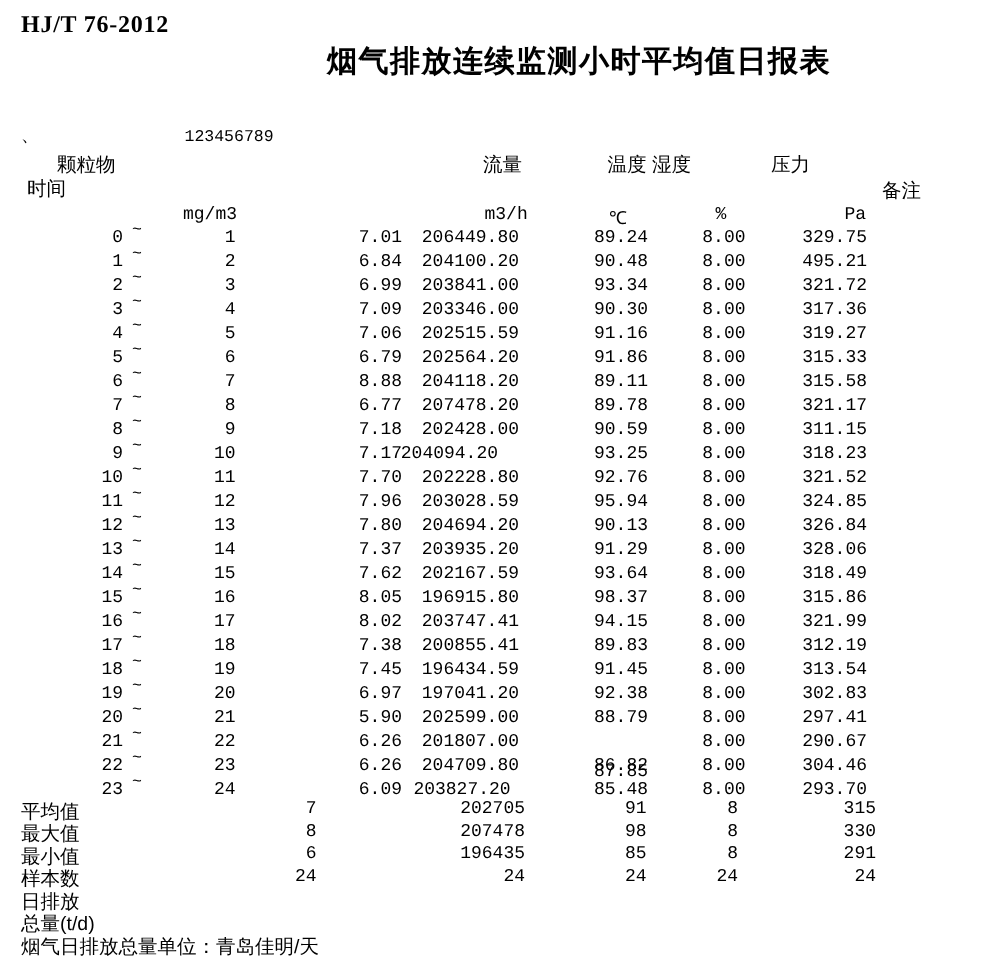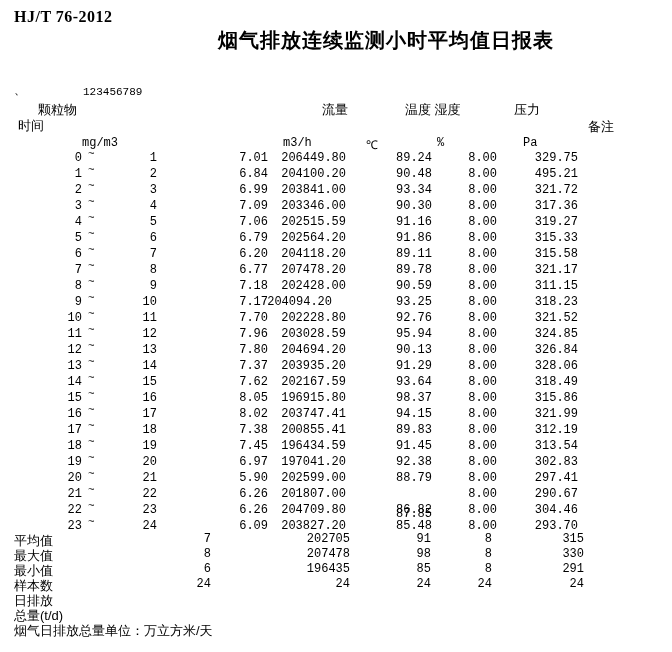--- a/index.html
+++ b/index.html
@@ -1,21 +1,21 @@
 <!DOCTYPE html>
 <html><head>
 <meta charset="utf-8">
 <style>
   html,body{margin:0;padding:0;}
   body{background:#e8e8e8;}
   #page{position:relative;width:672px;height:652px;background:#ffffff;color:#000000;overflow:hidden;
         font-family:"Liberation Sans",sans-serif;}
   .abs{position:absolute;white-space:nowrap;}
   .cjk{font-size:13px;font-family:"Liberation Sans",sans-serif;}
-  .num{font-family:"Liberation Mono",monospace;font-size:12px;}
+  .num{font-family:"Liberation Mono",monospace;font-size:12px;margin-left:40px;}
   .standard{left:14px;top:8px;font-family:"Liberation Serif",serif;font-weight:bold;font-size:16px;letter-spacing:0.5px;}
   .title{left:218px;top:27px;font-weight:bold;font-size:20px;letter-spacing:1px;}
   .plant{left:14px;top:54px;}
   .mark{left:14px;top:82px;font-size:12px;}
   .serial{left:83px;top:86px;font-size:11px;}
   .date{left:503px;top:84px;}
   .hdr-particulate{left:38px;top:101px;}
   .hdr-time{left:18px;top:117px;}
   .hdr-flow{left:322px;top:101px;}
   .hdr-temphum{left:405px;top:101px;}
@@ -113,21 +113,21 @@
         <span class="cell" style="left: 205px; width: 63px;">6.79</span>
         <span class="cell" style="left: 270px; width: 76px;">202564.20</span>
         <span class="cell" style="left: 375px; width: 57px;">91.86</span>
         <span class="cell" style="left: 445px; width: 52px;">8.00</span>
         <span class="cell" style="left: 515px; width: 63px;">315.33</span>
       </div>
       <div class="row" style="top: 247px;">
         <span class="cell" style="left: 30px; width: 52px;">6</span>
         <span class="tilde">~</span>
         <span class="cell" style="left: 105px; width: 52px;">7</span>
-        <span class="cell" style="left: 205px; width: 63px;">6.20</span>
+        <span class="cell" style="left: 205px; width: 63px;">8.88</span>
         <span class="cell" style="left: 270px; width: 76px;">204118.20</span>
         <span class="cell" style="left: 375px; width: 57px;">89.11</span>
         <span class="cell" style="left: 445px; width: 52px;">8.00</span>
         <span class="cell" style="left: 515px; width: 63px;">315.58</span>
       </div>
       <div class="row" style="top: 263px;">
         <span class="cell" style="left: 30px; width: 52px;">7</span>
         <span class="tilde">~</span>
         <span class="cell" style="left: 105px; width: 52px;">8</span>
         <span class="cell" style="left: 205px; width: 63px;">6.77</span>
@@ -284,21 +284,21 @@
         <span class="cell" style="left: 270px; width: 76px;">204709.80</span>
         <span class="cell" style="left: 375px; width: 57px;">86.82</span>
         <span class="cell" style="left: 445px; width: 52px;">8.00</span>
         <span class="cell" style="left: 515px; width: 63px;">304.46</span>
       </div>
       <div class="row" style="top: 519px;">
         <span class="cell" style="left: 30px; width: 52px;">23</span>
         <span class="tilde">~</span>
         <span class="cell" style="left: 105px; width: 52px;">24</span>
         <span class="cell" style="left: 205px; width: 63px;">6.09</span>
-        <span class="cell" style="left: 270px; width: 76px;">203827.20</span>
+        <span class="cell" style="left: 270px; width: 76px; text-align: center;">203827.20</span>
         <span class="cell" style="left: 375px; width: 57px;">85.48</span>
         <span class="cell" style="left: 445px; width: 52px;">8.00</span>
         <span class="cell" style="left: 515px; width: 63px;">293.70</span>
       </div>
     </div>
   <div id="summary-rows">
       <div class="row" style="top: 532px;">
         <span class="sum-label">平均值</span>
         <span class="cell" style="left: 150px; width: 61px;">7</span>
         <span class="cell" style="left: 270px; width: 80px;">202705</span>
@@ -327,14 +327,14 @@
         <span class="cell" style="left: 150px; width: 61px;">24</span>
         <span class="cell" style="left: 270px; width: 80px;">24</span>
         <span class="cell" style="left: 375px; width: 56px;">24</span>
         <span class="cell" style="left: 440px; width: 52px;">24</span>
         <span class="cell" style="left: 515px; width: 69px;">24</span>
       </div>
     </div>
 
   <div class="abs foot cjk" style="top:592px">日排放</div>
   <div class="abs foot cjk" style="top:607px">总量(t/d)</div>
-  <div class="abs foot cjk" style="top:622px">烟气日排放总量单位：万立方米/天</div>
+  <div class="abs foot cjk" style="top:622px">烟气日排放总量单位：青岛佳明/天</div>
 </div>
 
 </body></html>

